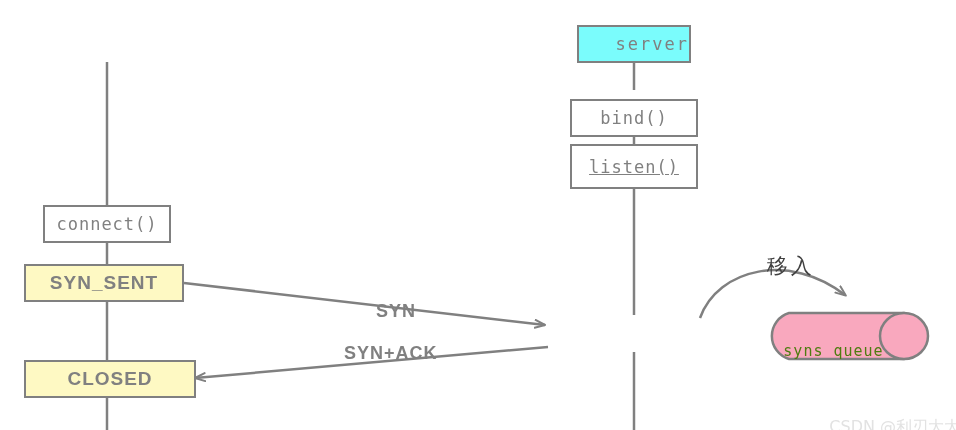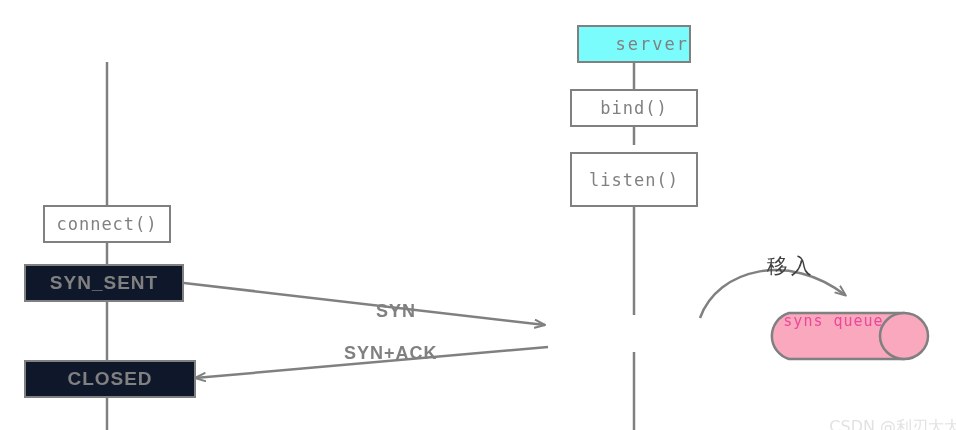--- a/index.html
+++ b/index.html
@@ -41,33 +41,33 @@
     font-size: 17px;
     letter-spacing: 2px;
   }
   .call-box {
     background: #ffffff;
     font-family: "DejaVu Sans Mono", "Liberation Mono", monospace;
     font-size: 17px;
     letter-spacing: 1px;
   }
   .state-box {
-    background: #0f172a;
+    background: #fef9c3;
     font-family: "Liberation Sans", sans-serif;
     font-weight: bold;
     font-size: 19px;
     letter-spacing: 1px;
     color: #808080;
   }
   .queue-cyl {
     position: absolute;
     display: flex;
-    align-items: flex-start;
+    align-items: flex-end;
     justify-content: center;
-    color: #ec4899;
+    color: #4d7c0f;
     font-family: "DejaVu Sans Mono", "Liberation Mono", monospace;
     font-size: 15px;
     letter-spacing: 1px;
     white-space: pre;
   }
   .queue-cyl .cyl-label {
     position: relative;
     z-index: 2;
     margin-right: 26px;
   }
@@ -150,25 +150,25 @@
   </div>
 
   <div class="node-box state-box" style="left:24px; top:360px; width:172px; height:38px;">
     <span>CLOSED</span>
   </div>
 
   <div class="node-box endpoint-box" style="left:577px; top:25px; width:114px; height:38px;justify-content:flex-end;">
     <span>server</span>
   </div>
 
-  <div class="node-box call-box" style="left:570px; top:89px; width:128px; height:38px;">
+  <div class="node-box call-box" style="left:570px; top:99px; width:128px; height:38px;">
     <span>bind()</span>
   </div>
 
-  <div class="node-box call-box" style="left:570px; top:152px; width:128px; height:55px;">
+  <div class="node-box call-box" style="left:570px; top:144px; width:128px; height:45px;text-decoration:underline;">
     <span>listen()</span>
   </div>
 
 
   <div class="queue-cyl" style="left:765px; top:312px; width:163px; height:48px;">
     <span class="cyl-label">syns queue</span>
   </div>
 
   <div class="edge-label" style="left:352px; top:280px;">
     <span>SYN</span>

